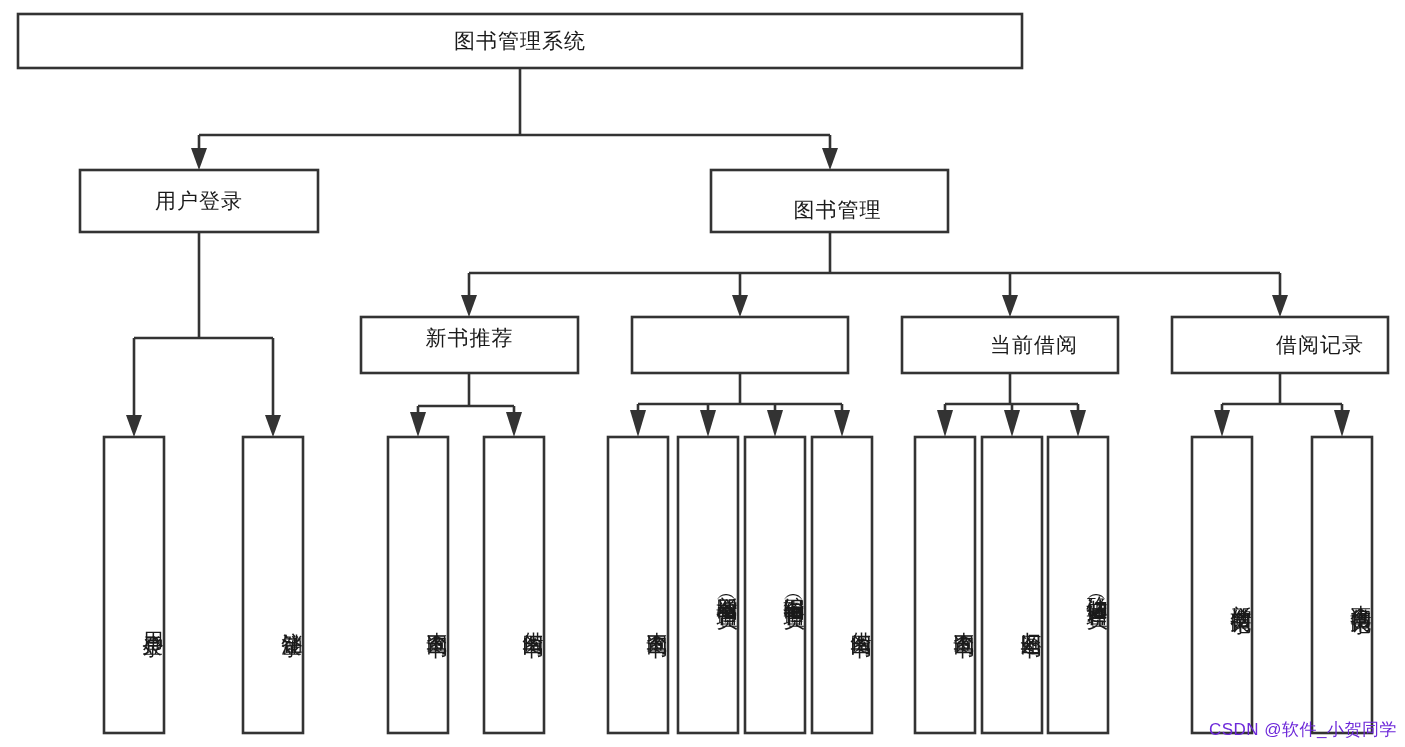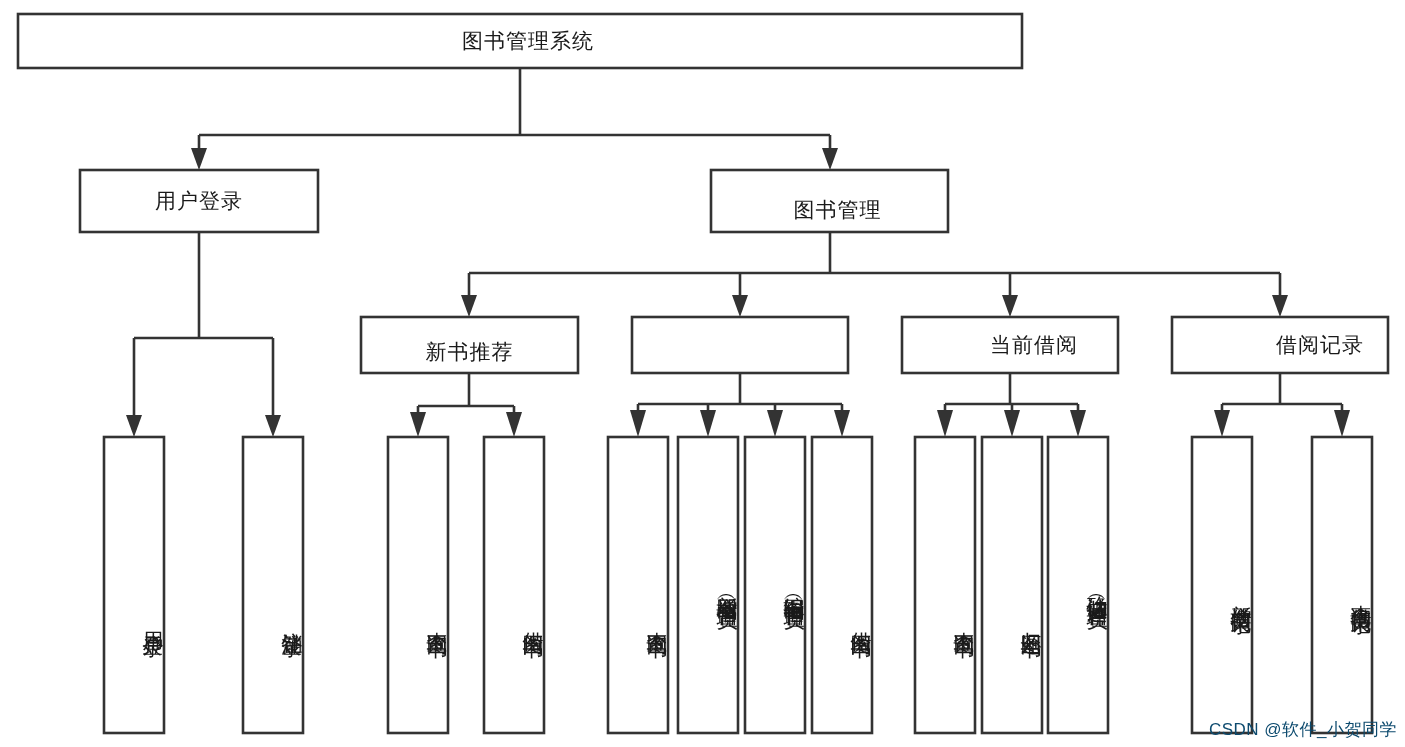--- a/index.html
+++ b/index.html
@@ -39,21 +39,21 @@
   .arrow-head {
     fill: #333333;
     stroke: none;
   }
   .watermark {
     position: absolute;
     right: 8px;
     bottom: 6px;
     font-family: "Liberation Sans", "DejaVu Sans", sans-serif;
     font-size: 17px;
-    color: #0c4a6e;
+    color: #6d28d9;
     white-space: nowrap;
     letter-spacing: 0.5px;
     pointer-events: none;
   }
   .v-text-wrap {
     position: absolute;
     display: flex;
     align-items: flex-start;
     justify-content: center;
     writing-mode: vertical-rl;
@@ -174,26 +174,26 @@
     <rect class="node-box" x="678" y="437" width="60" height="296"></rect>
     <rect class="node-box" x="745" y="437" width="60" height="296"></rect>
     <rect class="node-box" x="812" y="437" width="60" height="296"></rect>
     <rect class="node-box" x="915" y="437" width="60" height="296"></rect>
     <rect class="node-box" x="982" y="437" width="60" height="296"></rect>
     <rect class="node-box" x="1048" y="437" width="60" height="296"></rect>
     <rect class="node-box" x="1192" y="437" width="60" height="296"></rect>
     <rect class="node-box" x="1312" y="437" width="60" height="296"></rect>
   </svg>
 
-  <div class="h-text-wrap" style="left:18px; top:14px; width:1004px; height:54px;padding-left:8px;">图书管理系统</div>
+  <div class="h-text-wrap" style="left:18px; top:14px; width:1004px; height:54px;">图书管理系统</div>
 
   <div class="h-text-wrap" style="left:80px; top:170px; width:238px; height:62px;">用户登录</div>
   <div class="h-text-wrap" style="left:711px; top:170px; width:237px; height:80px;padding-left:8px;">图书管理</div>
 
-  <div class="h-text-wrap" style="left:361px; top:317px; width:217px; height:69px;">新书推荐</div>
+  <div class="h-text-wrap" style="left:361px; top:303px; width:217px; height:69px;">新书推荐</div>
   <div class="h-text-wrap" style="left:902px; top:317px; width:216px; height:56px;padding-left:24px;">当前借阅</div>
   <div class="h-text-wrap" style="left:1172px; top:317px; width:216px; height:56px;margin-left:40px;">借阅记录</div>
 
   <div class="v-text-wrap" style="left:104px; top:505px; width:60px; height:228px;">用户登录</div>
   <div class="v-text-wrap" style="left:243px; top:505px; width:60px; height:228px;">注销登录</div>
   <div class="v-text-wrap" style="left:388px; top:505px; width:60px; height:228px;">查询图书</div>
   <div class="v-text-wrap" style="left:484px; top:505px; width:60px; height:228px;">借阅图书</div>
   <div class="v-text-wrap" style="left:608px; top:505px; width:60px; height:228px;">查询图书</div>
   <div class="v-text-wrap" style="left:678px; top:443px; width:60px; height:290px;">新增图书（管理员）</div>
   <div class="v-text-wrap" style="left:745px; top:443px; width:60px; height:290px;">编辑图书（管理员）</div>

